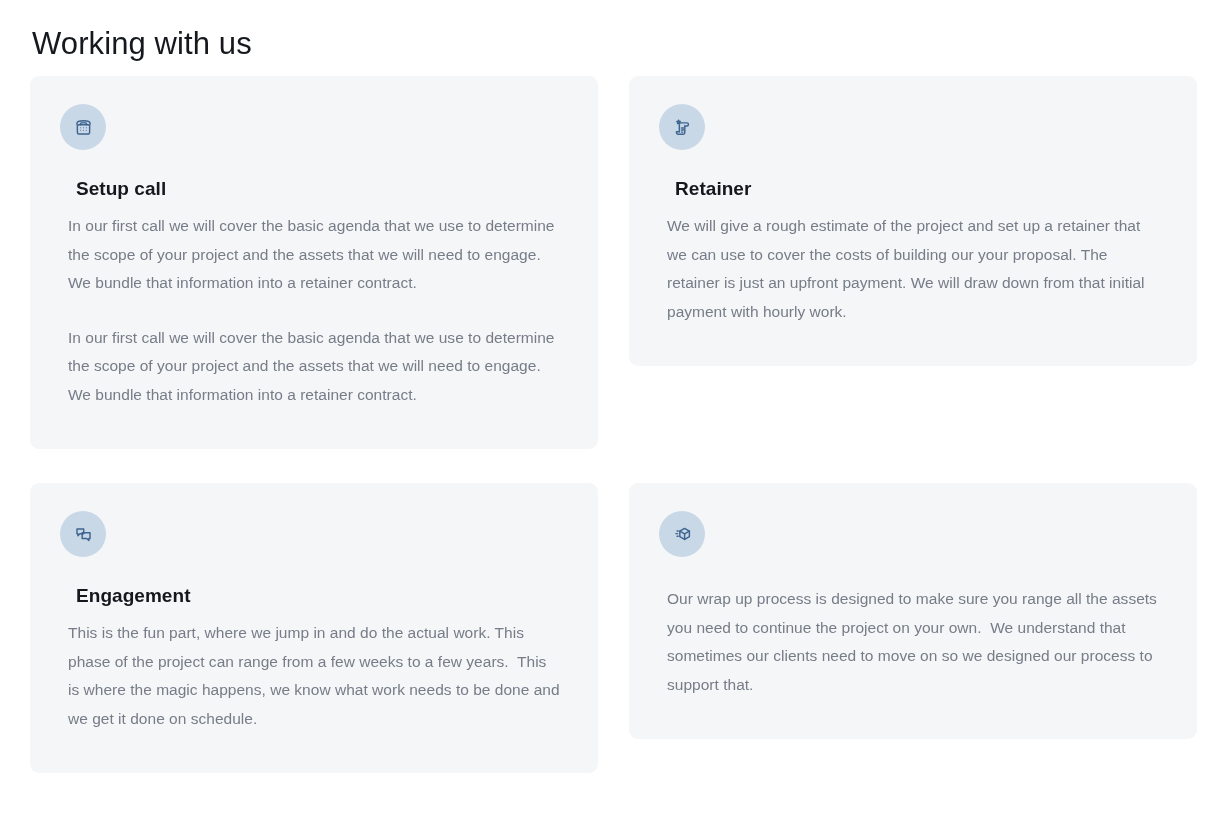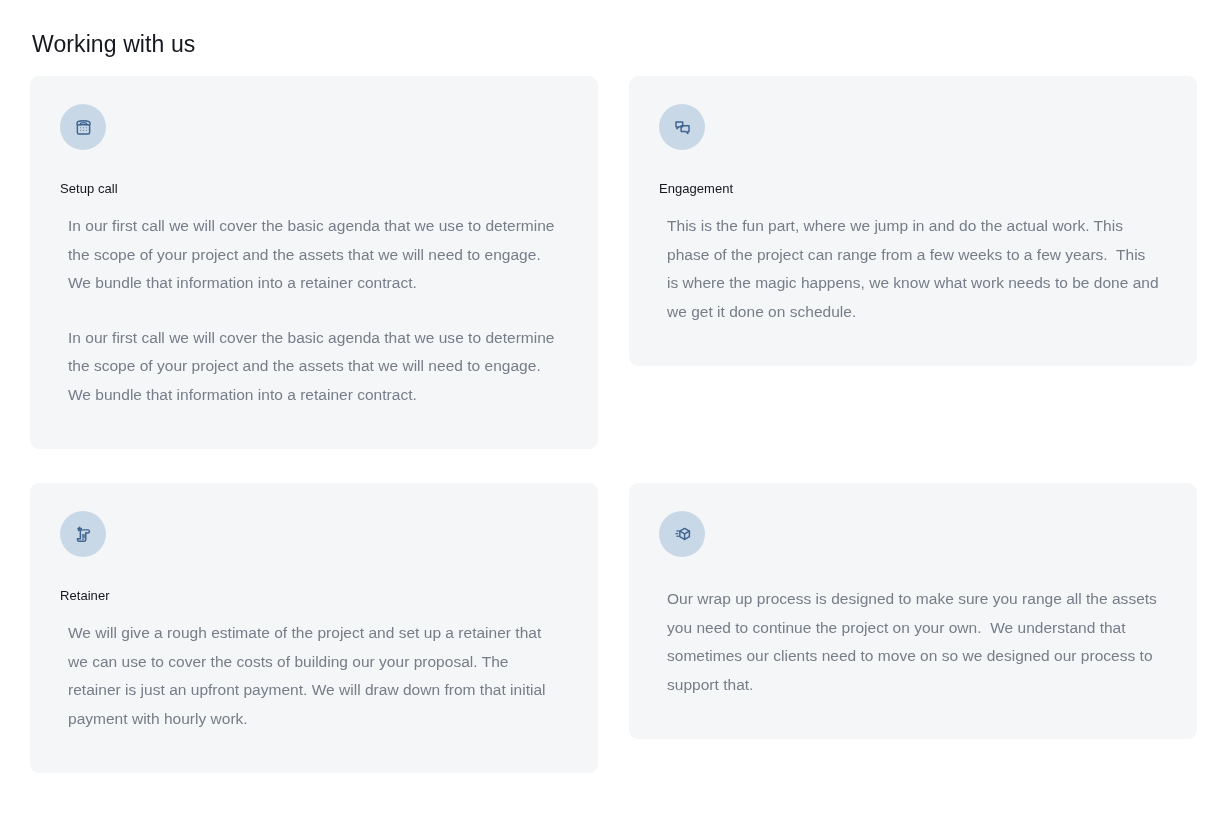--- a/index.html
+++ b/index.html
@@ -14,21 +14,21 @@
     -webkit-font-smoothing: antialiased;
     overflow: hidden;
   }
   .page {
     box-sizing: border-box;
     width: 1227px;
     height: 820px;
     padding: 28px 28px 0 30px;
   }
   .section-title {
-    font-size: 23px;
+    font-size: 31px;
     font-weight: 400;
     color: #15181d;
     letter-spacing: 0.1px;
     margin: 0 0 16px 2px;
     line-height: 32px;
   }
   .card-grid {
     display: grid;
     grid-template-columns: 568px 568px;
     column-gap: 31px;
@@ -55,24 +55,24 @@
     display: block;
     width: 23px;
     height: 23px;
     stroke: #3f648f;
     fill: none;
     stroke-width: 1.5;
     stroke-linecap: round;
     stroke-linejoin: round;
   }
   .card-title {
-    font-size: 13px;
-    font-weight: 400;
+    font-size: 19px;
+    font-weight: 700;
     color: #14171c;
-    margin: 0 0 12px 0;
+    margin: 0 0 12px 16px;
     line-height: 22px;
     letter-spacing: 0.05px;
   }
   .card-body {
     font-size: 15.5px;
     font-weight: 400;
     color: #767d88;
     line-height: 28.5px;
     margin: 8px;
     letter-spacing: 0.02px;
@@ -109,43 +109,43 @@
       </div>
       <h2 class="card-title">Setup call</h2>
       <p class="card-body">In our first call we will cover the basic agenda that we use to determine the scope of your project and the assets that we will need to engage.  We bundle that information into a retainer contract.</p>
       <p class="card-body">In our first call we will cover the basic agenda that we use to determine the scope of your project and the assets that we will need to engage.  We bundle that information into a retainer contract.</p>
     </div>
 
     <div class="card">
       <div class="icon-circle">
         <span>
           <svg viewBox="0 0 24 24">
-            <path d="M5.2 6.2h7v5.1h-4l-2 1.9v-1.9h-1z"></path>
-            <path d="M10.6 10.2h8.2v5.9h-1.2v2.2l-2.3-2.2h-4.7z"></path>
-          </svg>
-        </span>
-      </div>
-      <h2 class="card-title">Engagement</h2>
-      <p class="card-body">This is the fun part, where we jump in and do the actual work. This phase of the project can range from a few weeks to a few years.  This is where the magic happens, we know what work needs to be done and we get it done on schedule.</p>
-    </div>
-
-    <div class="card">
-      <div class="icon-circle">
-        <span>
-          <svg viewBox="0 0 24 24">
             <path d="M8.4 7.2h8.2c.9 0 1.6.7 1.6 1.6v0c0 .9-.7 1.6-1.6 1.6h-2.2"></path>
             <path d="M14.4 10.4v7.1c0 .8-.7 1.5-1.5 1.5H7.2c-.8 0-1.5-.7-1.5-1.5v-1.1h3"></path>
             <path d="M8.7 16.4V8.8"></path>
             <path d="M10.9 12.6h2.2M10.9 14.7h2.2M10.9 16.8h1.4"></path>
             <path d="M7.9 4.4l.55 1.15 1.25.18-.9.9.21 1.26-1.11-.6-1.11.6.21-1.26-.9-.9 1.25-.18z"></path>
           </svg>
         </span>
       </div>
       <h2 class="card-title">Retainer</h2>
       <p class="card-body">We will give a rough estimate of the project and set up a retainer that we can use to cover the costs of building our your proposal. The retainer is just an upfront payment. We will draw down from that initial payment with hourly work.</p>
+    </div>
+
+    <div class="card">
+      <div class="icon-circle">
+        <span>
+          <svg viewBox="0 0 24 24">
+            <path d="M5.2 6.2h7v5.1h-4l-2 1.9v-1.9h-1z"></path>
+            <path d="M10.6 10.2h8.2v5.9h-1.2v2.2l-2.3-2.2h-4.7z"></path>
+          </svg>
+        </span>
+      </div>
+      <h2 class="card-title">Engagement</h2>
+      <p class="card-body">This is the fun part, where we jump in and do the actual work. This phase of the project can range from a few weeks to a few years.  This is where the magic happens, we know what work needs to be done and we get it done on schedule.</p>
     </div>
 
     <div class="card">
       <div class="icon-circle">
         <span>
           <svg viewBox="0 0 24 24">
             <path d="M14.2 5.6l5 2.9v5.8l-5 2.9-5-2.9V8.5z"></path>
             <path d="M9.2 8.5l5 2.9 5-2.9"></path>
             <path d="M14.2 11.4v5.8"></path>
             <path d="M6.4 8.4h1.1M5.2 11.1h1.6M6.4 13.8h1.1"></path>

